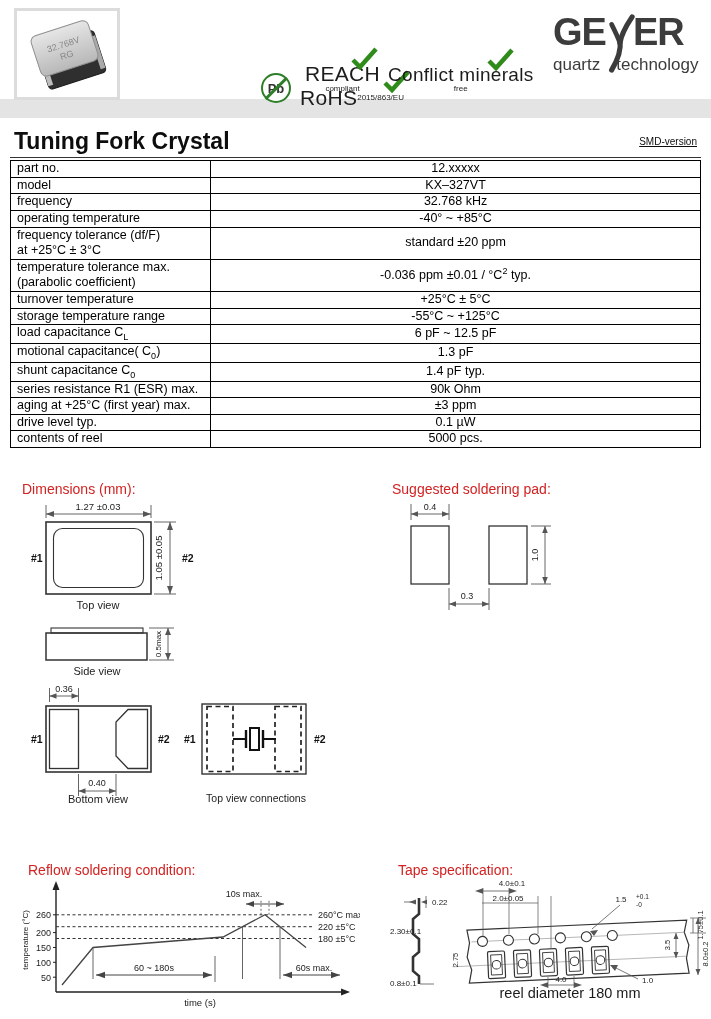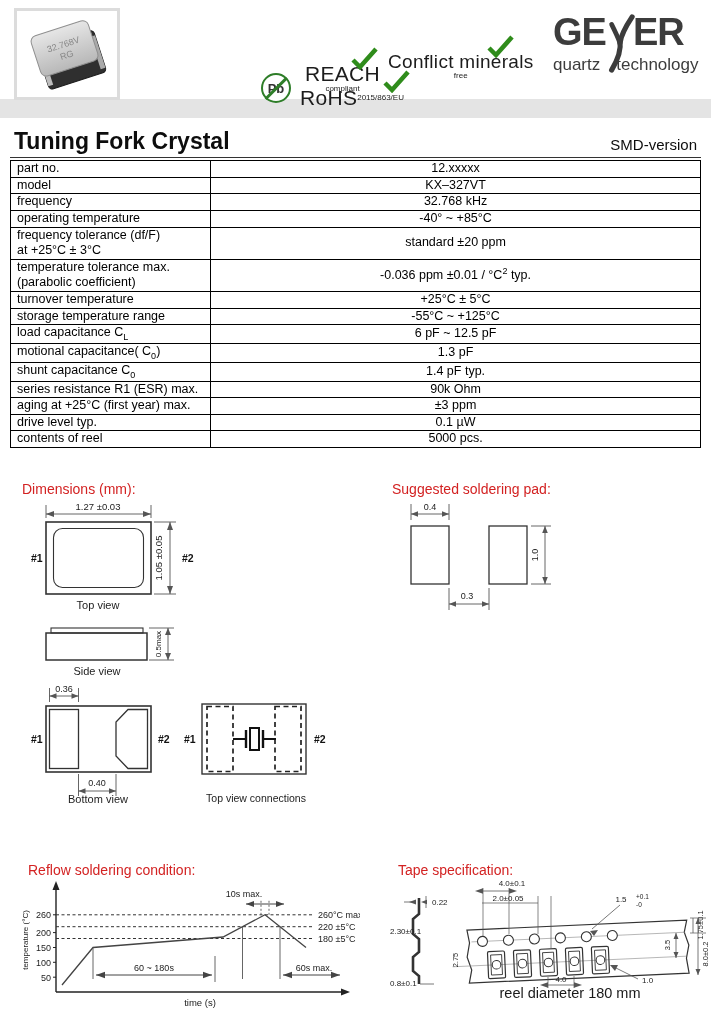--- a/index.html
+++ b/index.html
@@ -17,32 +17,32 @@
   .badge .sub{font-size:8px;color:#1c1c1c;margin-top:1px;line-height:1;}
   .badge .check{position:absolute;}
   .badge-rohs{left:221px;top:73px;flex-direction:row;align-items:flex-end;gap:9px;margin-left:40px;}
   .rohs-text{display:flex;flex-direction:row;align-items:center;position:relative;}
   .pb-circle{position:relative;width:26px;height:26px;border:2.5px solid #2e7d28;border-radius:50%;
     display:flex;align-items:center;justify-content:center;font-size:13px;font-weight:bold;color:#333;
     margin-bottom:5px;background:#fff;}
   .pb-slash{position:absolute;width:30px;height:2.5px;background:#2e7d28;left:-2px;top:11.5px;
     transform:rotate(-45deg);}
   .badge-reach{left:305px;top:63px;}
-  .badge-conflict{left:388px;top:52px;}
+  .badge-conflict{left:388px;top:65px;}
   
   .logo{position:absolute;right:4px;top:14px;width:154px;height:84px;z-index:2;}
   .logo-line1{display:flex;align-items:flex-start;font-size:38px;font-weight:800;color:#3c3c3c;
     line-height:.95;letter-spacing:-1px;}
   .y-slot{position:relative;width:27px;}
   .y-slot svg{position:absolute;left:0;top:-2px;overflow:visible;}
   .logo-line2{display:flex;font-size:17px;font-weight:500;color:#3c3c3c;margin-top:5px;}
   .logo-line2 .gap{width:16px;}
   
   .doc-title{position:absolute;left:14px;top:128px;font-size:23px;font-weight:bold;color:#0d0d0d;}
-  .smd{position:absolute;right:14px;top:136px;font-size:15px;color:#0d0d0d;}
+  .smd{position:absolute;right:14px;top:136px;font-size:10px;color:#0d0d0d;text-decoration:underline;}
   .title-rule{position:absolute;left:10px;right:10px;top:157px;border-top:1.5px solid #333;}
   
   table.spec{position:absolute;left:10px;top:160px;width:691px;border-collapse:collapse;}
   table.spec td{border:1.8px solid #000;font-size:12.5px;line-height:1.25;padding:0 6px;color:#000;}
   td.lbl{width:29%;text-align:left;}
   td.val{text-align:center;}
   sub{font-size:9px;} sup{font-size:9px;}
   
   .sec-head{position:absolute;font-size:14px;color:#d32222;z-index:2;}
   .diagram{position:absolute;}

